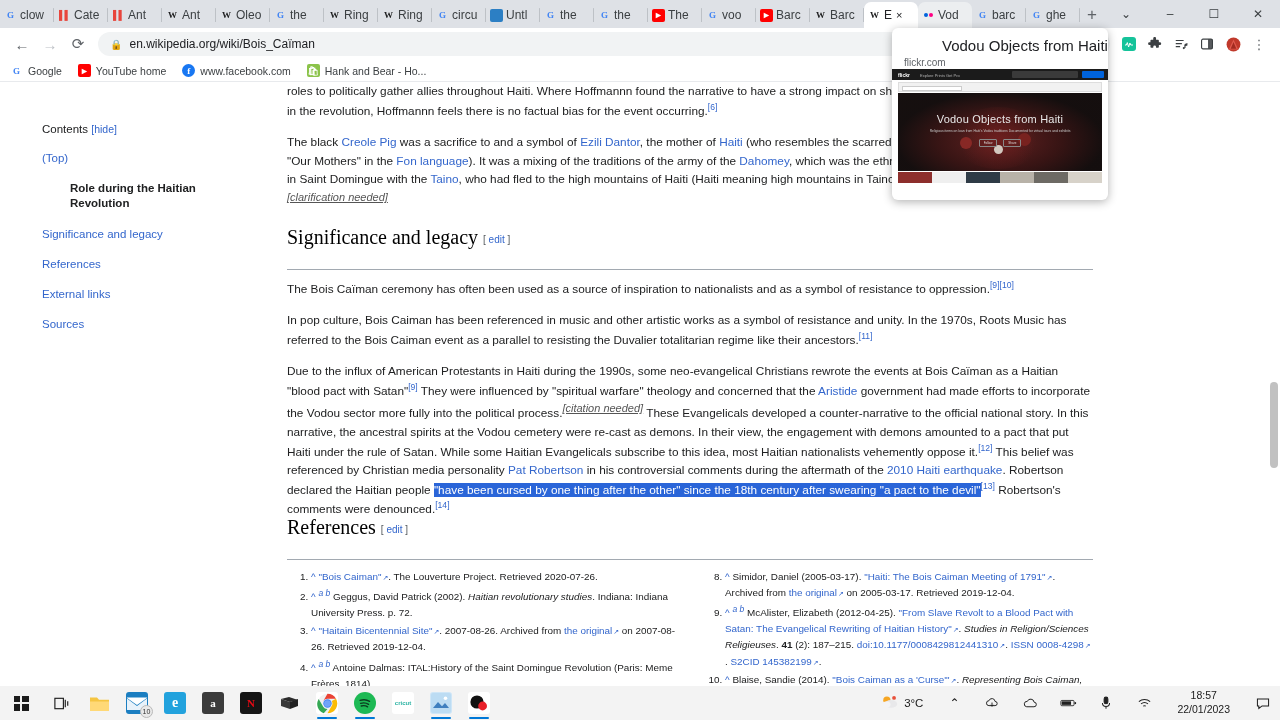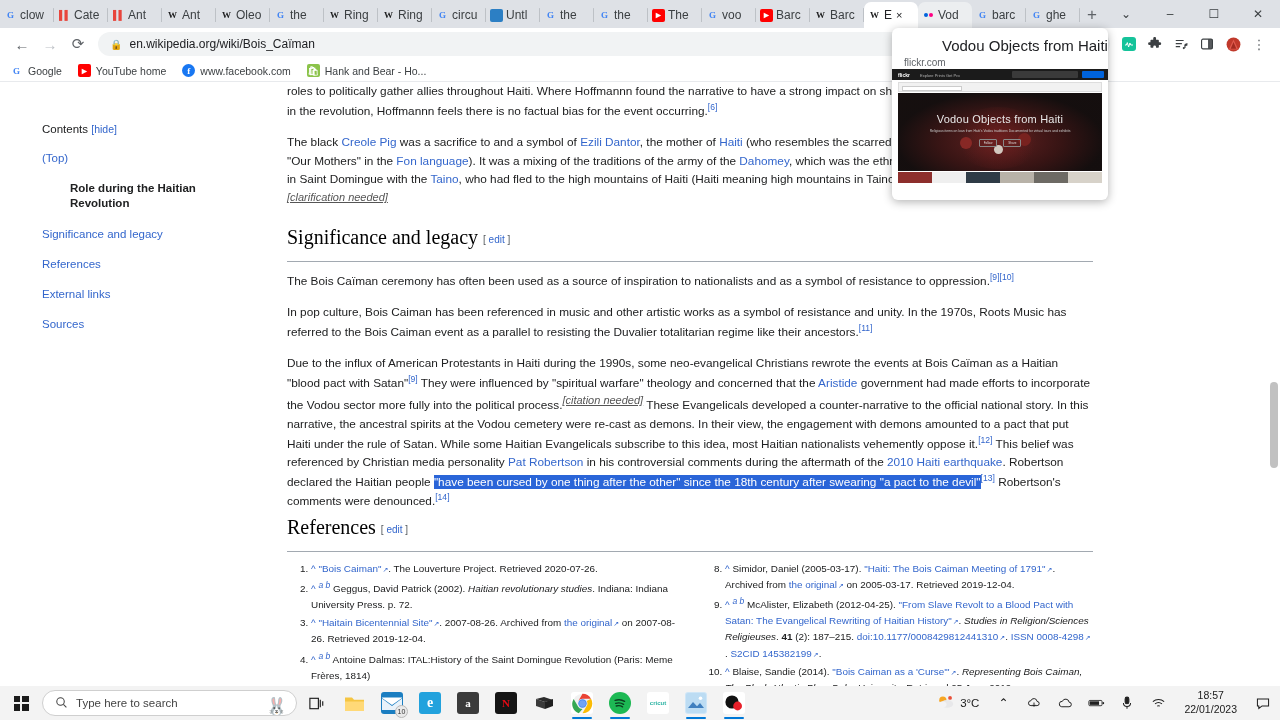--- a/index.html
+++ b/index.html
@@ -96,21 +96,21 @@
   #toc a.cur { color:#202122; font-weight:bold;padding-left:28px; }
 
   #article { position:absolute; left:287px; top:0; width:806px; color:#202122; }
   #article p { font-size:11.8px; line-height:1.58; margin:0 0 13px 0; }
   a.wl { color:#3366cc; text-decoration:none; }
   sup.ref { font-size:8.6px; vertical-align:super; color:#3366cc; }
   .needed { color:#555; font-style:italic; font-size:11px; vertical-align:super;text-decoration:underline;}
   .sel { background:#2a65d8; color:#fff; }
   h2.sec {
     font-family:"Liberation Serif", serif; font-weight:normal;
-    font-size:20px; margin:14px 0 9px 0; padding-bottom:12px;
+    font-size:20px; margin:14px 0 9px 0; padding-bottom:20px;
     border-bottom:1px solid #a2a9b1; color:#000;
   }
   h2.sec .edit { font-family:"Liberation Sans",sans-serif; font-size:10px; color:#3366cc; vertical-align:middle;}
   h2.sec .edit .br { color:#54595d; }
 
   #refs { position:absolute; left:287px; top:420px; width:806px; }
   #refcols { display:flex; gap:22px; margin-top:6px; }
   .refcol { width:392px; }
   ol.reflist { margin:0; padding-left:24px; font-size:9.9px; line-height:1.62; color:#202122;}
   ol.reflist li { margin-bottom:2px; }
@@ -173,21 +173,21 @@
   .tbtn { width:38px; height:34px; display:flex; align-items:center; justify-content:center;
           position:relative; }
   .tbtn .underline { position:absolute; bottom:1px; left:9px; width:20px; height:2.5px;
                      background:#0078d7; border-radius:2px; }
   .appico { width:22px; height:22px; border-radius:3px; display:flex;
             align-items:center; justify-content:center; font-size:11px; color:#fff;
             font-weight:bold; position:relative; }
   .badge { position:absolute; right:-5px; bottom:-4px; width:13px;height:13px;border-radius:50%;
            background:#e9e9e9; border:1px solid #b9b9b9; color:#333; font-size:7px; font-weight:normal;
            display:flex;align-items:center;justify-content:center;}
-  #tray { margin-left:auto; display:flex; align-items:center; gap:5px; padding-right:4px; }
+  #tray { margin-left:auto; display:flex; align-items:center; gap:12px; padding-right:4px; }
   .tray-i { width:26px; height:34px; display:flex; align-items:center; justify-content:center;
             font-size:12px; color:#202020; }
   #clock { font-size:10.5px; color:#202020; line-height:1.3; text-align:center;
            padding:0 8px; }
   #weather { display:flex; align-items:center; gap:5px; font-size:11.5px; color:#202020;
              padding:0 6px; }
 </style>
 </head>
 <body>
 
@@ -487,30 +487,20 @@
 
 <div id="taskbar">
   <div id="startbtn">
     <span class="winlogo">
         <i></i>
         <i></i>
         <i></i>
         <i></i>
       </span>
   </div>
-  <div id="searchbox">
-    <span>
-      <svg width="13" height="13" viewBox="0 0 16 16" fill="none" stroke="#444" stroke-width="1.3">
-          <circle cx="6.8" cy="6.8" r="4.6"></circle>
-          <path d="M10.3 10.3 14 14"></path>
-        </svg>
-    </span>
-    <span>Type here to search</span>
-    <span class="rabbit">🐰</span>
-  </div>
   <div class="tbtn">
     <svg width="17" height="17" viewBox="0 0 18 18" fill="none" stroke="#1b1b1b" stroke-width="1.2">
         <rect x="2" y="3.5" width="9" height="11"></rect>
         <path d="M13 5v8M15.6 6.5v5"></path>
       </svg>
   </div>
   <div id="taskbar-apps" style="display:flex;align-items:center;">
       <div class="tbtn">
         <span class="appico" style="background:transparent">
           <svg width="21" height="17" viewBox="0 0 21 17">

